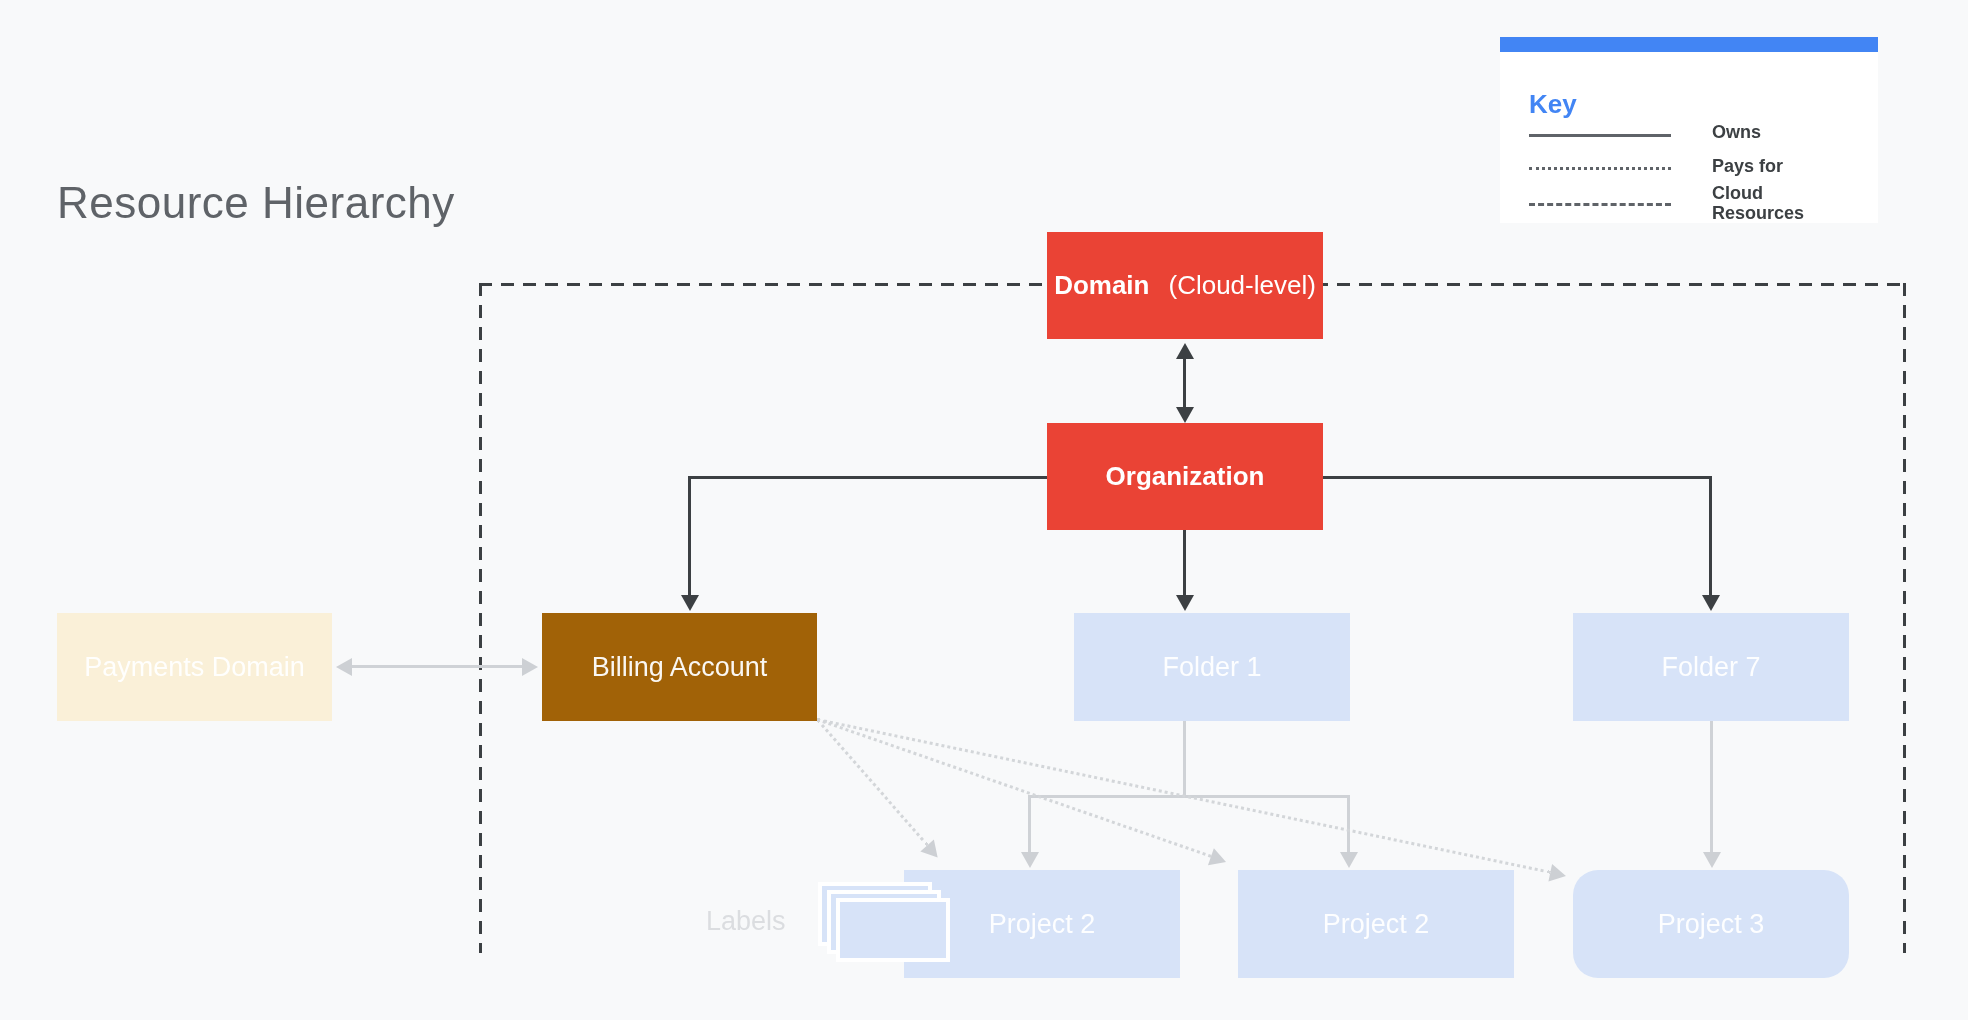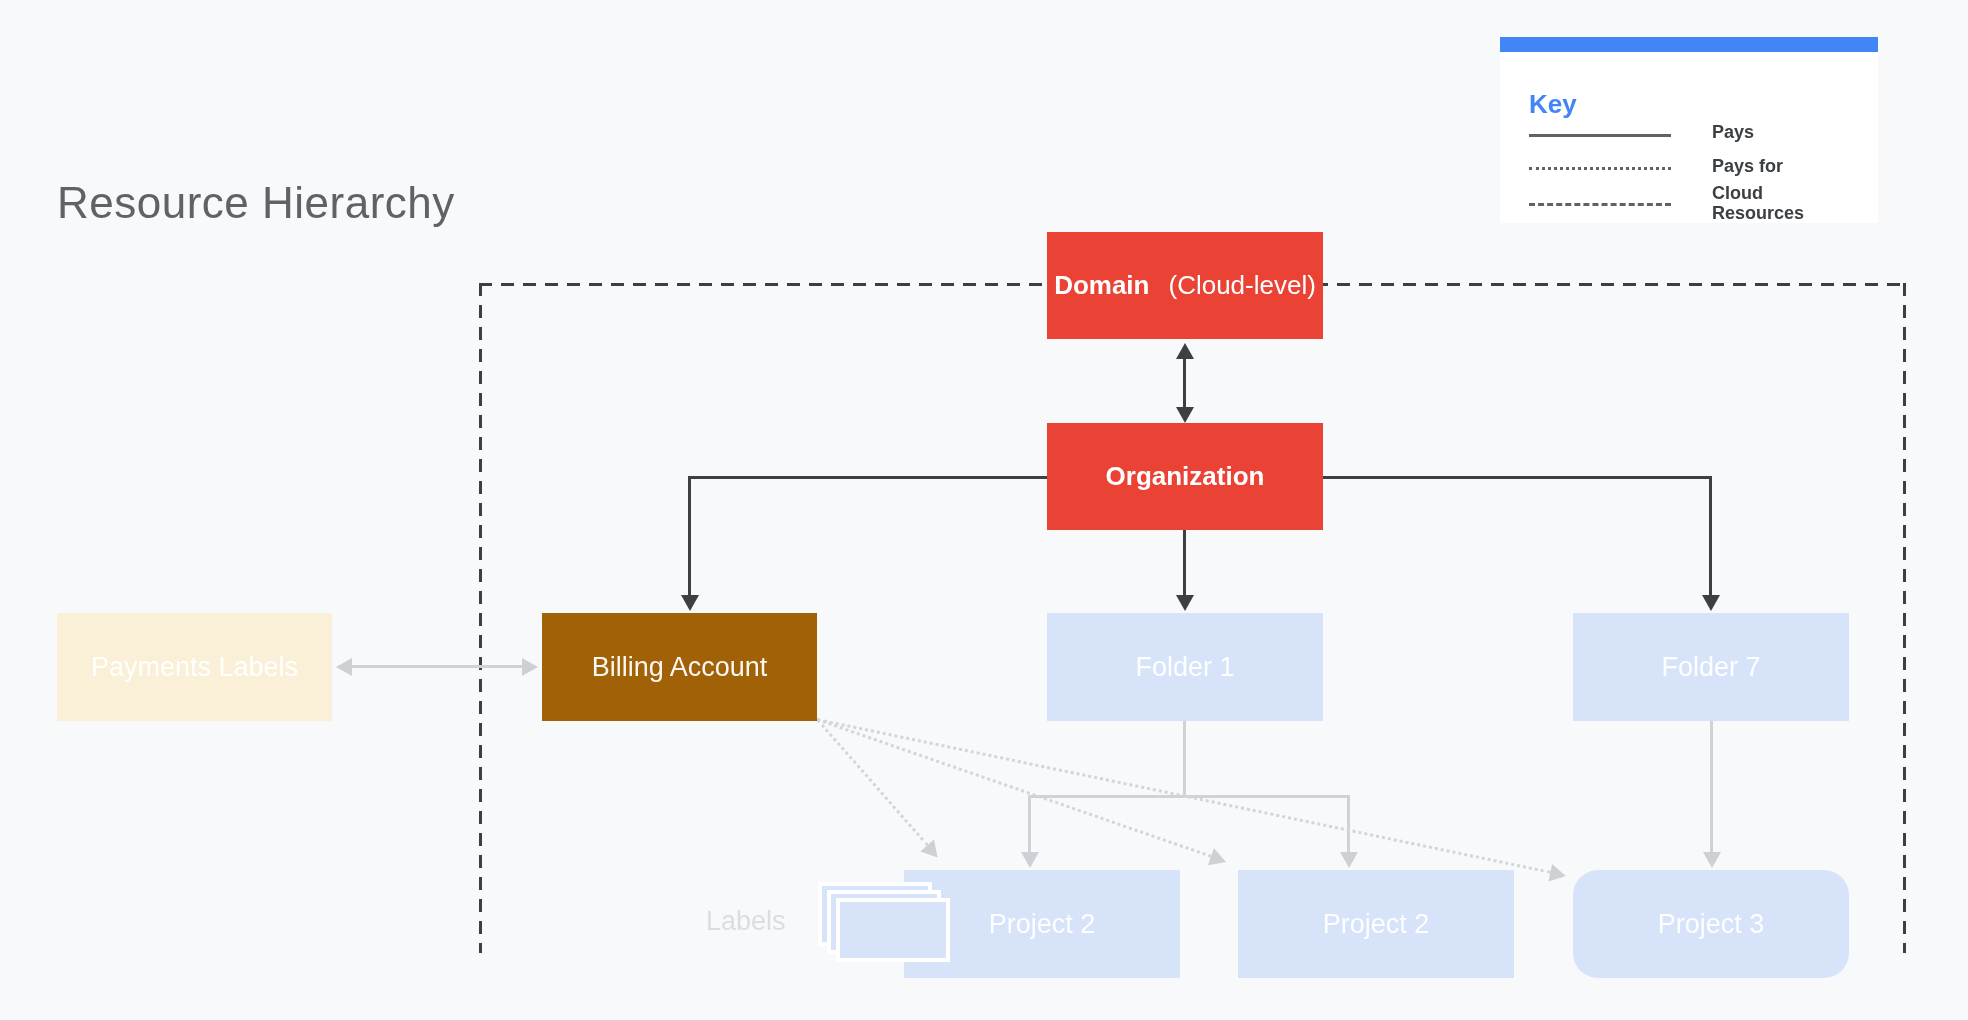--- a/index.html
+++ b/index.html
@@ -35,21 +35,21 @@
   .node{position:absolute;width:276px;height:108px;display:flex;align-items:center;justify-content:center;
         font-size:27px;color:rgba(255,255,255,0.95);z-index:2;text-align:center;}
   .n-red{background:#EA4335;color:#ffffff;font-size:26px;height:107px;}
   .n-green{background:#a16207;}
   .n-cream{background:#FAF0D8;}
   .n-blue{background:#D7E3F8;}
   .n-domain{left:1047px;top:232px;}
   .n-org{left:1047px;top:423px;font-weight:bold;}
   .n-payments{left:57px;top:613px;width:275px;}
   .n-billing{left:542px;top:613px;width:275px;}
-  .n-folder1{left:1047px;top:613px;}
+  .n-folder1{left:1074px;top:613px;}
   .n-folder2{left:1573px;top:613px;}
   .n-project1{left:904px;top:870px;}
   .n-project2{left:1238px;top:870px;}
   .n-project3{left:1573px;top:870px;border-radius:25px;}
   .bold{font-weight:bold;}
   .rest{margin-left:19px;font-weight:normal;}
 
   
   .dline{position:absolute;background:#3C4043;z-index:3;}
   .ah{position:absolute;width:0;height:0;z-index:3;}
@@ -85,21 +85,21 @@
 <div id="canvas">
 
   <div class="page-title">Resource Hierarchy</div>
 
   <div class="key-panel">
     <div class="key-accent"></div>
     <div class="key-title">Key</div>
     <div class="key-sample ks-solid"></div>
     <div class="key-sample ks-dotted"></div>
     <div class="key-sample ks-dashed"></div>
-    <div class="key-label kl-1">Pays</div>
+    <div class="key-label kl-1">Owns</div>
     <div class="key-label kl-2">Pays for</div>
     <div class="key-label kl-3">Cloud Resources</div>
   </div>
 
   <div class="boundary b-top"></div>
   <div class="boundary b-left"></div>
   <div class="boundary b-right"></div>
 
   <div class="dline" style="left:1183px;top:350px;width:3px;height:62px;"></div>
   <div class="ah ah-up" style="left:1176px;top:343px;"></div>
@@ -141,21 +141,21 @@
   <div class="paysfor pf-3">
     <div class="dot" style="left:0;width:749px;"></div>
     <div class="tip" style="left:749px;"></div>
   </div>
 
   <div class="node n-red n-domain">
     <span class="bold">Domain</span>
     <span class="rest">(Cloud-level)</span>
   </div>
   <div class="node n-red n-org">Organization</div>
-  <div class="node n-cream n-payments">Payments Labels</div>
+  <div class="node n-cream n-payments">Payments Domain</div>
   <div class="node n-green n-billing">Billing Account</div>
   <div class="node n-blue n-folder1">Folder 1</div>
   <div class="node n-blue n-folder2">Folder 7</div>
   <div class="node n-blue n-project1">Project 2</div>
   <div class="node n-blue n-project2">Project 2</div>
   <div class="node n-blue n-project3">Project 3</div>
 
   <div class="labels-caption">Labels</div>
   <div class="card card-3"></div>
   <div class="card card-2"></div>

